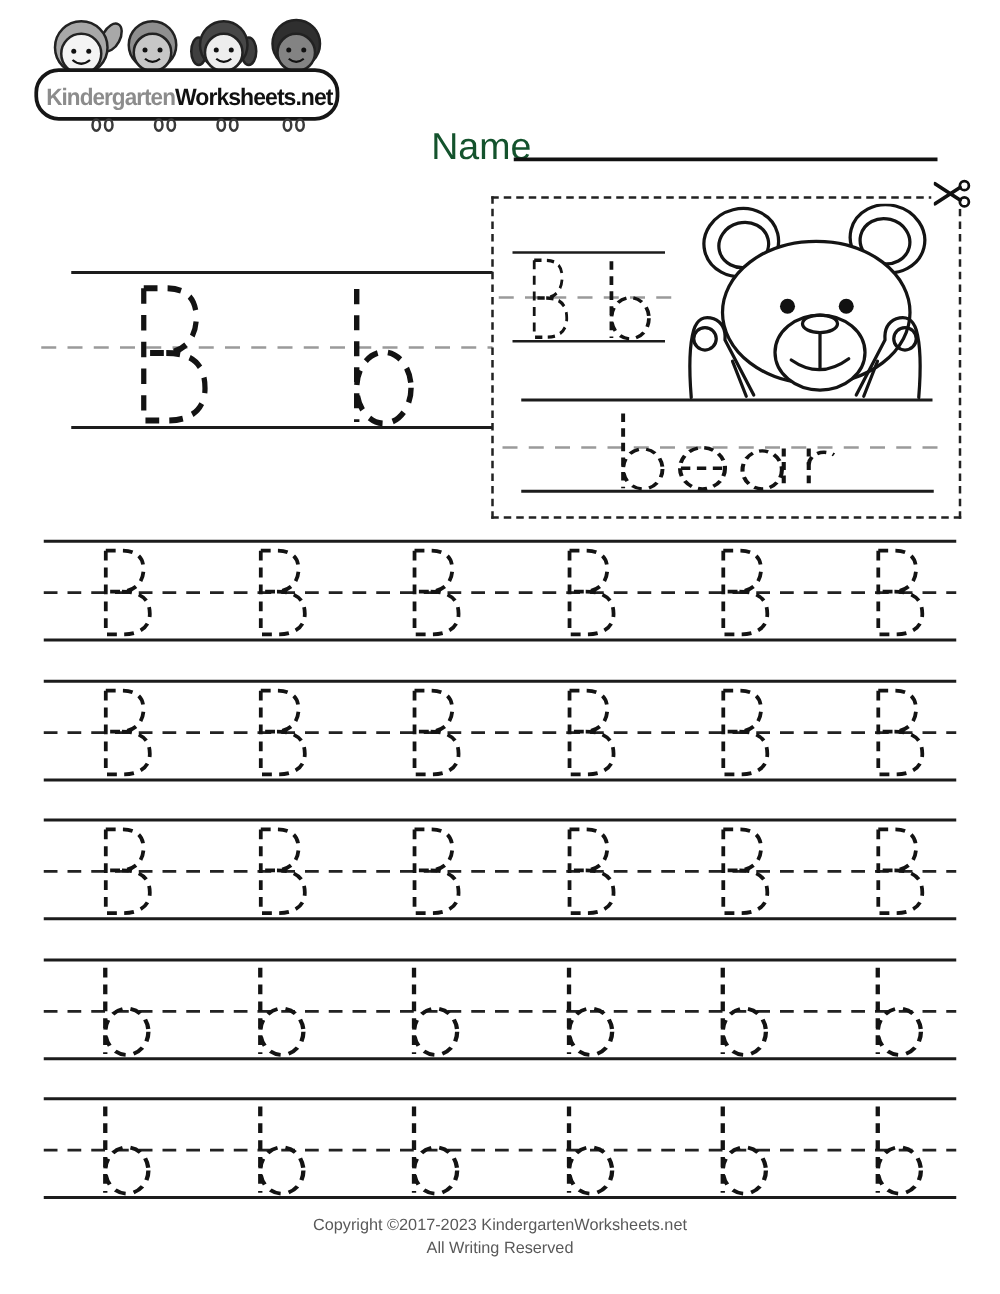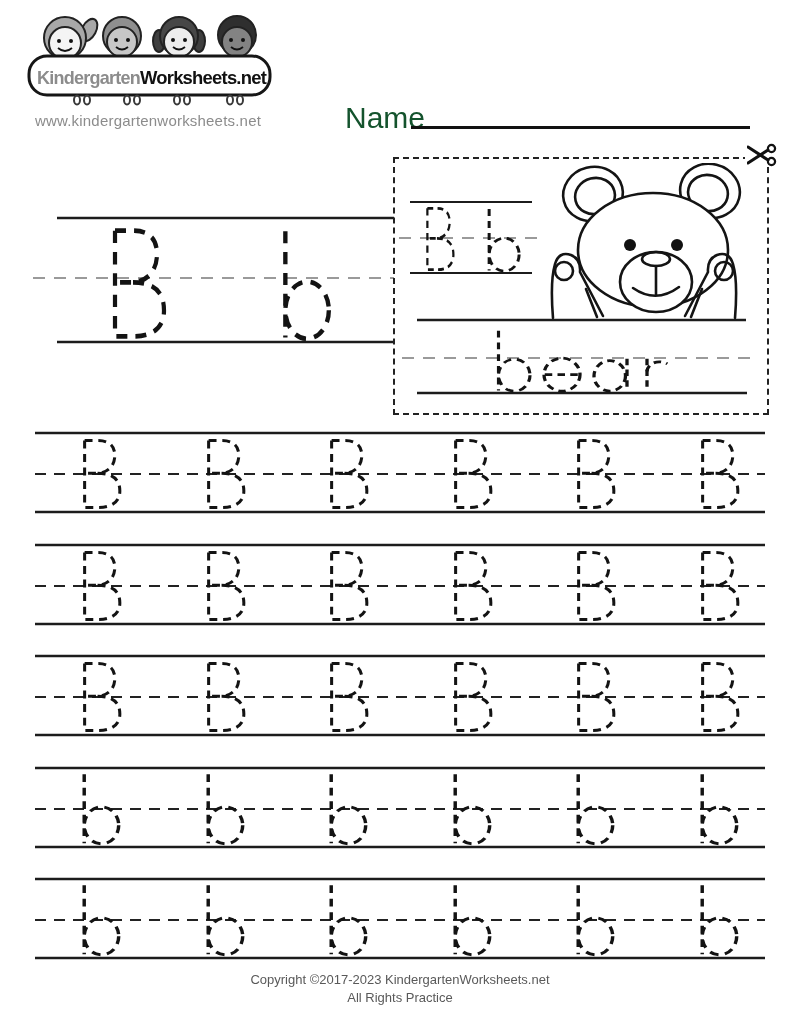--- a/index.html
+++ b/index.html
@@ -112,21 +112,20 @@
       <ellipse cx="51" cy="92" rx="3" ry="4.5"></ellipse>
         <ellipse cx="61" cy="92" rx="3" ry="4.5"></ellipse>
       <ellipse cx="101" cy="92" rx="3" ry="4.5"></ellipse>
         <ellipse cx="111" cy="92" rx="3" ry="4.5"></ellipse>
       <ellipse cx="151" cy="92" rx="3" ry="4.5"></ellipse>
         <ellipse cx="161" cy="92" rx="3" ry="4.5"></ellipse>
       <ellipse cx="204" cy="92" rx="3" ry="4.5"></ellipse>
         <ellipse cx="214" cy="92" rx="3" ry="4.5"></ellipse>
     </g>
   </svg>
-  <div class="logo-url">www.kindergartenworksheets.net</div>
 
   <div class="name-label">Name</div>
   <div class="name-line"></div>
 
   <svg class="guide" viewBox="0 0 366 140">
     <path class="line-solid" d="M27,8 H364"></path>
     <path class="line-mid-gray" d="M3,68 H364"></path>
     <path class="line-solid" d="M27,132 H364"></path>
     <g id="guide-letter-slots">
         <use href="#glyph-upper-B" x="73" y="15" width="64" height="117" class="trace"></use>
@@ -251,15 +250,15 @@
           <use href="#glyph-lower-b" x="291" y="6" width="46" height="74" class="trace"></use>
           <use href="#glyph-lower-b" x="415" y="6" width="46" height="74" class="trace"></use>
           <use href="#glyph-lower-b" x="538" y="6" width="46" height="74" class="trace"></use>
           <use href="#glyph-lower-b" x="662" y="6" width="46" height="74" class="trace"></use>
         </svg>
       </div>
     </div>
 
   <div class="footer">
     <div>Copyright ©2017-2023 KindergartenWorksheets.net</div>
-    <div>All Rights Practice</div>
+    <div>All Writing Reserved</div>
   </div>
 </div>
 
 </body></html>

